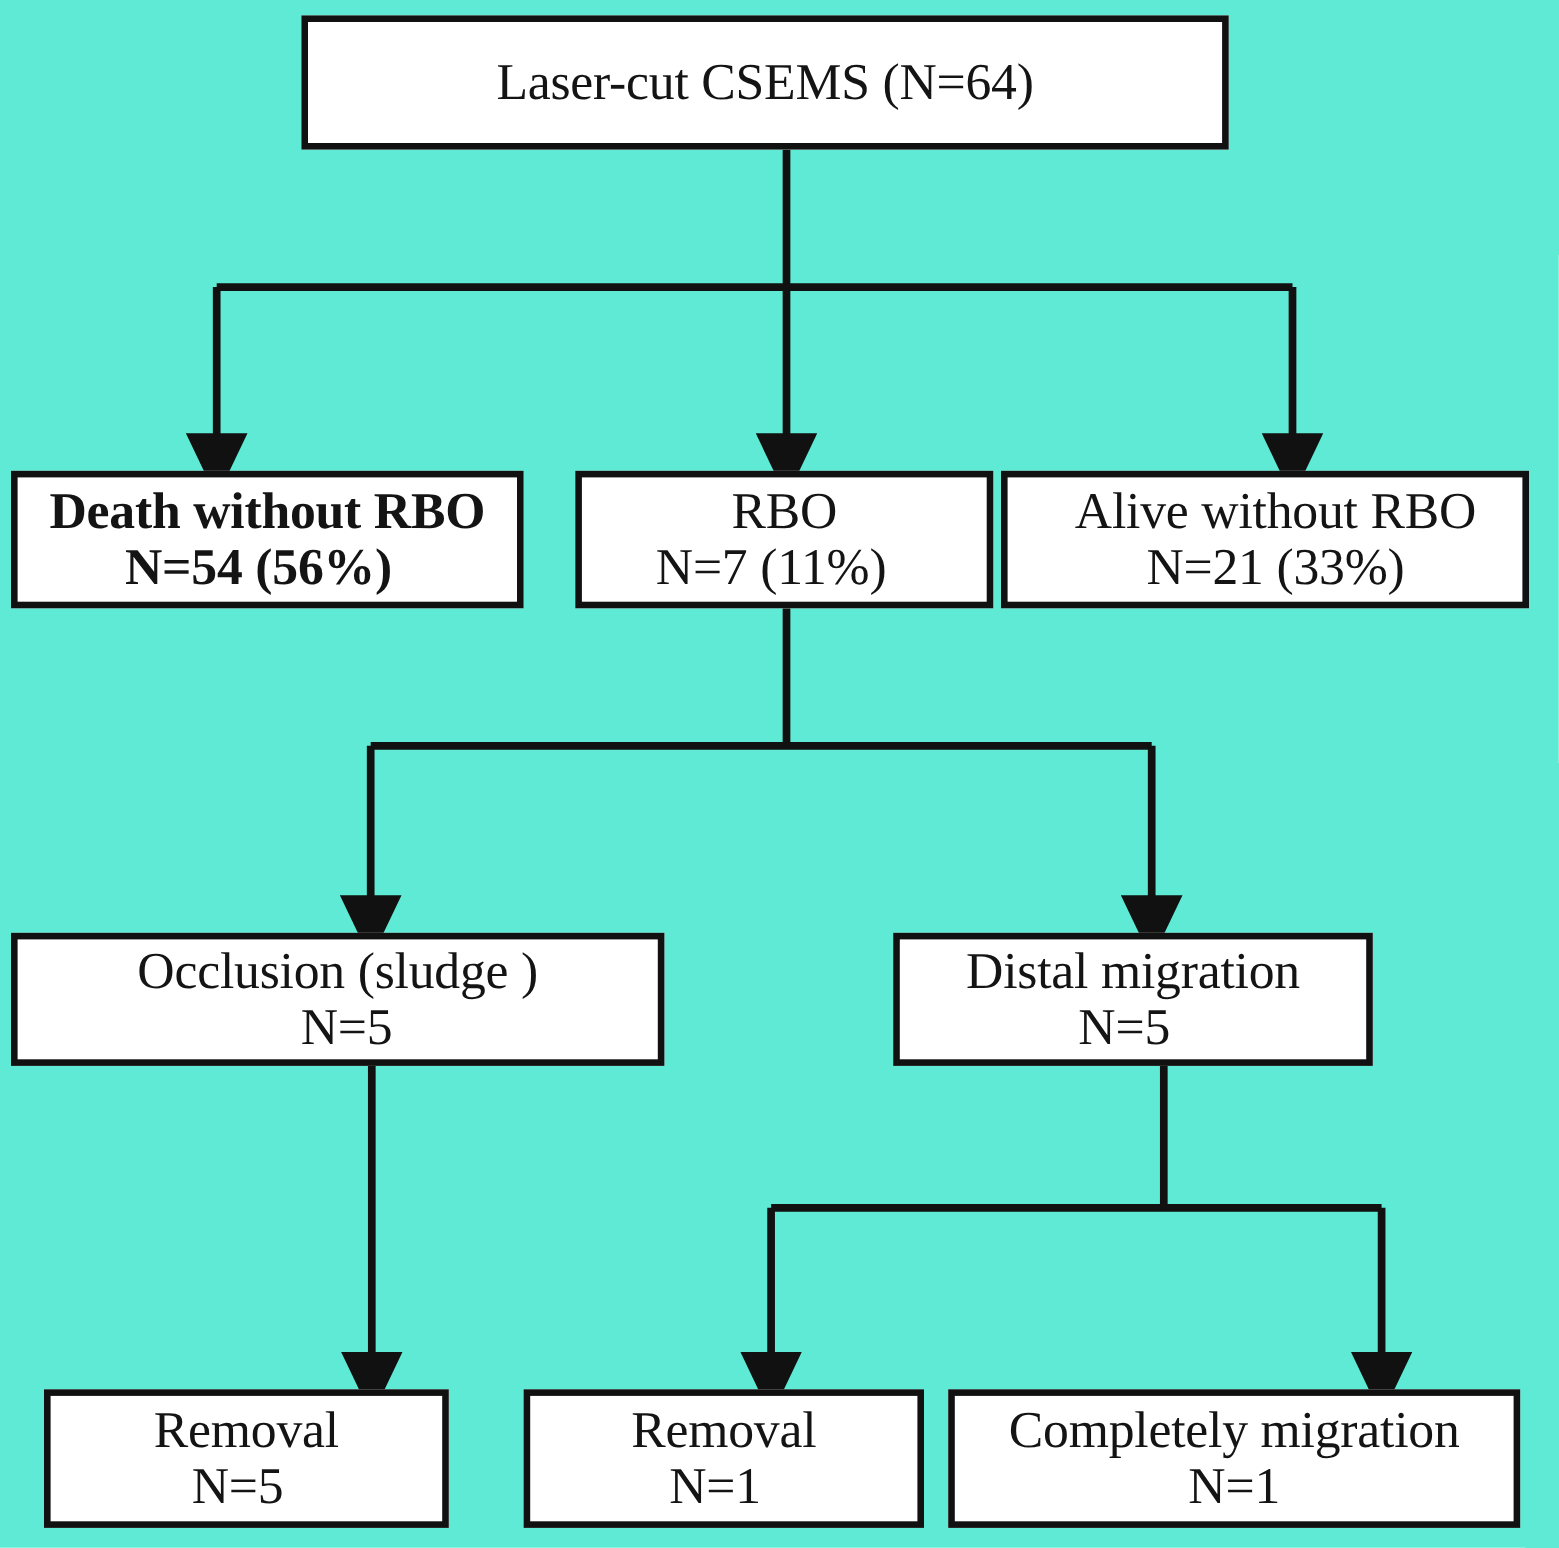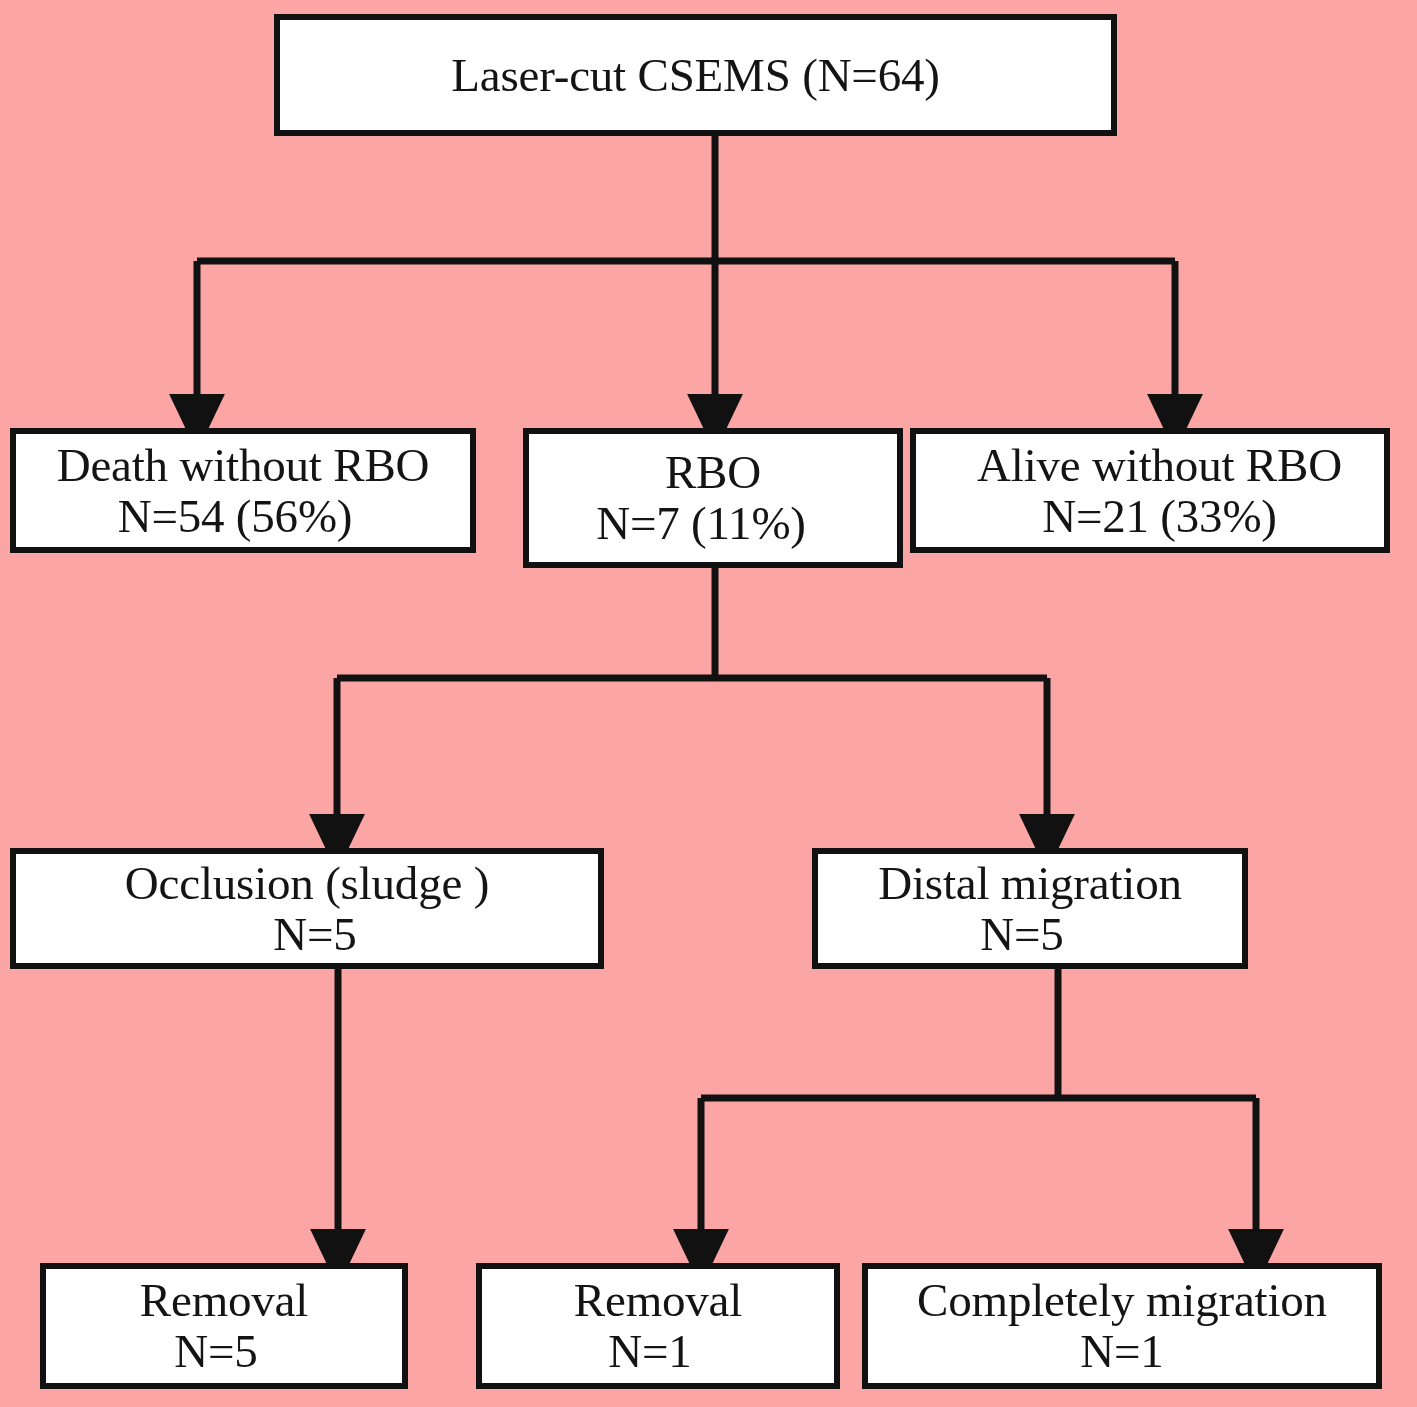--- a/index.html
+++ b/index.html
@@ -10,21 +10,21 @@
   body {
     width: 1417px;
     height: 1407px;
     font-family: "Liberation Serif", "DejaVu Serif", serif;
     overflow: hidden;
   }
   #flowchart-root {
     position: relative;
     width: 1417px;
     height: 1407px;
-    background: #fca5a5;
+    background: #5eead4;
   }
   #flow-svg {
     position: absolute;
     left: 0;
     top: 0;
     width: 1417px;
     height: 1407px;
     display: block;
   }
   .node-box {
@@ -81,26 +81,26 @@
         <path d="M701,1098 L1256,1098"></path>
         <path d="M701,1098 L701,1233" marker-end="url(#arrowhead)"></path>
         <path d="M1256,1098 L1256,1233" marker-end="url(#arrowhead)"></path>
       </g>
   </svg>
 
   <div class="node-box" style="left: 274px; top: 14px; width: 843px; height: 122px; justify-content: center;">
     <span class="node-line">Laser-cut CSEMS (N=64)</span>
   </div>
 
-  <div class="node-box" style="left: 10px; top: 428px; width: 466px; height: 125px;">
+  <div class="node-box" style="left: 10px; top: 428px; width: 466px; height: 125px; font-weight: bold;">
     <span class="node-line">Death without RBO</span>
     <span class="node-line line2 nudge-left-sm">N=54 (56%)</span>
   </div>
 
-  <div class="node-box" style="left: 523px; top: 428px; width: 380px; height: 140px;">
+  <div class="node-box" style="left: 523px; top: 428px; width: 380px; height: 125px;">
     <span class="node-line">RBO</span>
     <span class="node-line line2 nudge-left">N=7 (11%)</span>
   </div>
 
   <div class="node-box" style="left: 910px; top: 428px; width: 480px; height: 125px; padding-left: 19px;">
     <span class="node-line">Alive without RBO</span>
     <span class="node-line line2">N=21 (33%)</span>
   </div>
 
   <div class="node-box" style="left: 10px; top: 848px; width: 594px; height: 121px;">

